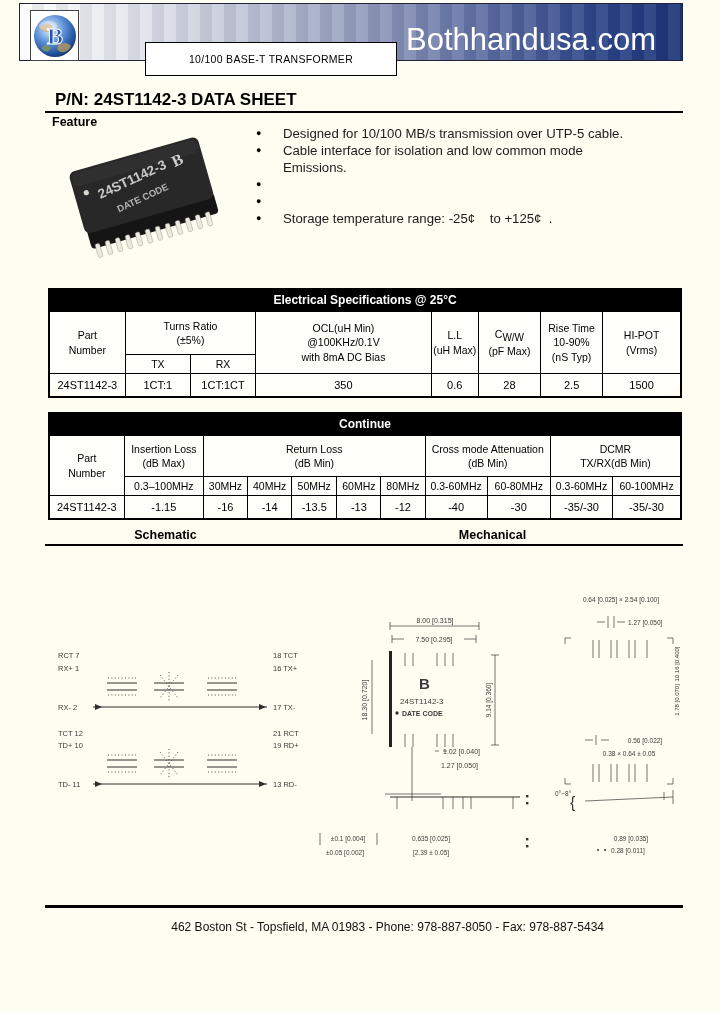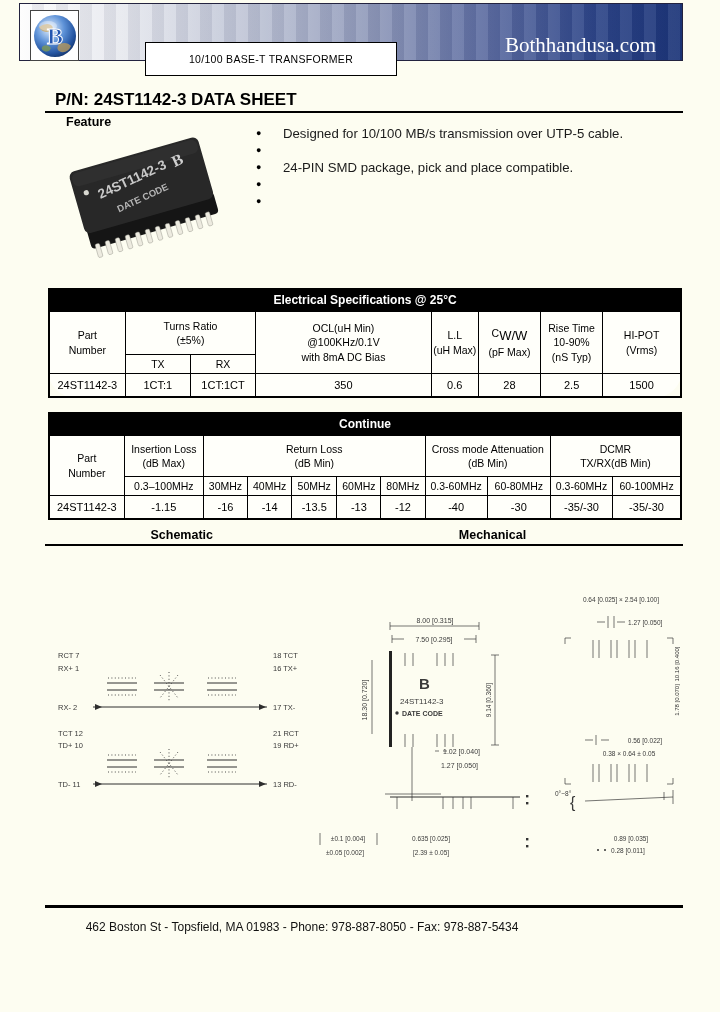--- a/index.html
+++ b/index.html
@@ -5,64 +5,64 @@
   html,body{margin:0;padding:0;}
   body{width:720px;height:1012px;position:relative;background:#fdfdf1;
        font-family:"Liberation Sans",sans-serif;color:#000;overflow:hidden;}
   .abs{position:absolute;}
 
   
   #banner{left:19px;top:3px;width:662px;height:56px;border:1px solid #23233f;
     background:linear-gradient(90deg,#fdfdfd 0%,#e6e8ee 16%,#bcc2d4 36%,#8e98b9 54%,#5c6ca1 71%,#2d4588 87%,#1b3478 100%);}
   #banner::after{content:"";position:absolute;inset:0;
     background:repeating-linear-gradient(90deg,rgba(255,255,255,.08) 0 12px,rgba(15,20,60,.07) 12px 24px);}
-  #site-name{position:absolute;right:26px;bottom:2px;font-family:Liberation Serif, serif;
-    font-size:21px;color:#ffffff;z-index:2;}
+  #site-name{position:absolute;right:26px;bottom:2px;font-family:Liberation Sans, sans-serif;
+    font-size:31px;color:#ffffff;z-index:2;}
   #logo-box{left:30px;top:10px;width:47px;height:49px;background:#fff;border:1px solid #444;
     display:flex;align-items:center;justify-content:center;z-index:3;}
   #banner-box{left:145px;top:42px;width:250px;height:32px;background:#fff;border:1px solid #000;
     display:flex;align-items:center;justify-content:center;font-size:10.5px;letter-spacing:.3px;z-index:4;}
 
   
   #pn-title{left:55px;top:90px;font-family:Liberation Sans, sans-serif;font-weight:bold;font-size:17px;}
   .rule{left:45px;width:638px;background:#000;}
   #title-rule{top:111px;height:2px;}
-  #feature-heading{left:52px;top:115px;font-size:12.5px;font-weight:bold;margin-left:14px;}
+  #feature-heading{left:52px;top:115px;font-size:12.5px;font-weight:bold;}
   #chip-wrap{left:55px;top:128px;}
   #bullets{left:256px;top:125px;width:424px;}
   .bullet-row{display:flex;}
   .bullet-dot{width:27px;font-size:9px;line-height:17px;flex:none;}
   .bullet-text{font-size:13.2px;line-height:17px;color:#1b1b1b;white-space:pre-wrap;}
 
   
   .dtable{border-collapse:collapse;table-layout:fixed;width:634px;background:#fffffa;
     border:2px solid #000;}
   .dtable td{border:1px solid #000;text-align:center;vertical-align:middle;padding:0 1px;
     font-size:10.5px;line-height:1.35;}
   .dtable tr.bar td{background:#000;color:#fff;font-weight:bold;font-size:12px;height:21px;}
   #spec-table{left:48px;top:288px;border-radius:28px;}
   #cont-table{left:48px;top:412px;}
   tr.grp td{height:42px;}
   tr.sub td{height:18px;}
   tr.dat td{height:22px;font-size:11px;}
   #cont-table tr.grp td{height:40px;}
-  sub.cw{font-size:13px;}
+  sub.cw{font-size:10px;}
 
   
-  #schematic-label{left:118px;top:528px;width:95px;text-align:right;font-weight:bold;font-size:12.5px;}
+  #schematic-label{left:118px;top:528px;width:95px;text-align:center;font-weight:bold;font-size:12.5px;}
   #mechanical-label{left:445px;top:528px;width:95px;text-align:center;font-weight:bold;font-size:12.5px;}
   #sec-rule{top:544px;height:2px;}
   #bottom-rule{top:905px;height:3px;}
   #drawing{left:45px;top:552px;}
   #drawing text{font-family:"Liberation Sans",sans-serif;fill:#3a3a3a;filter:blur(.33px);}
   #drawing .w{stroke:#2e2e2e;stroke-width:1;fill:none;}
   #drawing .thin{stroke:#3a3a3a;stroke-width:.7;fill:none;}
   #drawing .dash{stroke:#3a3a3a;stroke-width:.9;fill:none;stroke-dasharray:1,2.4;}
 
-  #footer-text{top:920px;left:0;width:604px;text-align:center;font-size:12px;color:#111;}
+  #footer-text{top:920px;left:0;width:604px;text-align:right;font-size:12px;color:#111;}
 </style>
 </head>
 <body>
 
 <div id="banner" class="abs">
   <span id="site-name">Bothhandusa.com</span>
 </div>
 
 <div id="logo-box" class="abs">
   <svg width="44" height="46" viewBox="0 0 44 46">
@@ -119,30 +119,32 @@
   </svg>
 </div>
 
 <div id="bullets" class="abs">
   <div class="bullet-row">
     <span class="bullet-dot">●</span>
     <span class="bullet-text">Designed for 10/100 MB/s transmission over UTP-5 cable.</span>
     </div>
   <div class="bullet-row">
     <span class="bullet-dot">●</span>
-    </div>
-  <div class="bullet-row">
-    <span class="bullet-dot">●</span>
-    <span class="bullet-text">24-PIN SMD package, pick and place compatible.</span>
-    </div>
-  <div class="bullet-row">
-    <span class="bullet-dot">●</span>
-    </div>
-  <div class="bullet-row">
-    <span class="bullet-dot">●</span>
+    <span class="bullet-text">Cable interface for isolation and low common mode
+Emissions.</span>
+    </div>
+  <div class="bullet-row">
+    <span class="bullet-dot">●</span>
+    </div>
+  <div class="bullet-row">
+    <span class="bullet-dot">●</span>
+    </div>
+  <div class="bullet-row">
+    <span class="bullet-dot">●</span>
+    <span class="bullet-text">Storage temperature range: -25¢    to +125¢  .</span>
     </div>
 </div>
 
 <table id="spec-table" class="abs dtable">
   <colgroup>
       <col style="width:76px">
       <col style="width:65px">
       <col style="width:65px">
       <col style="width:175px">
   <col style="width:47px">

